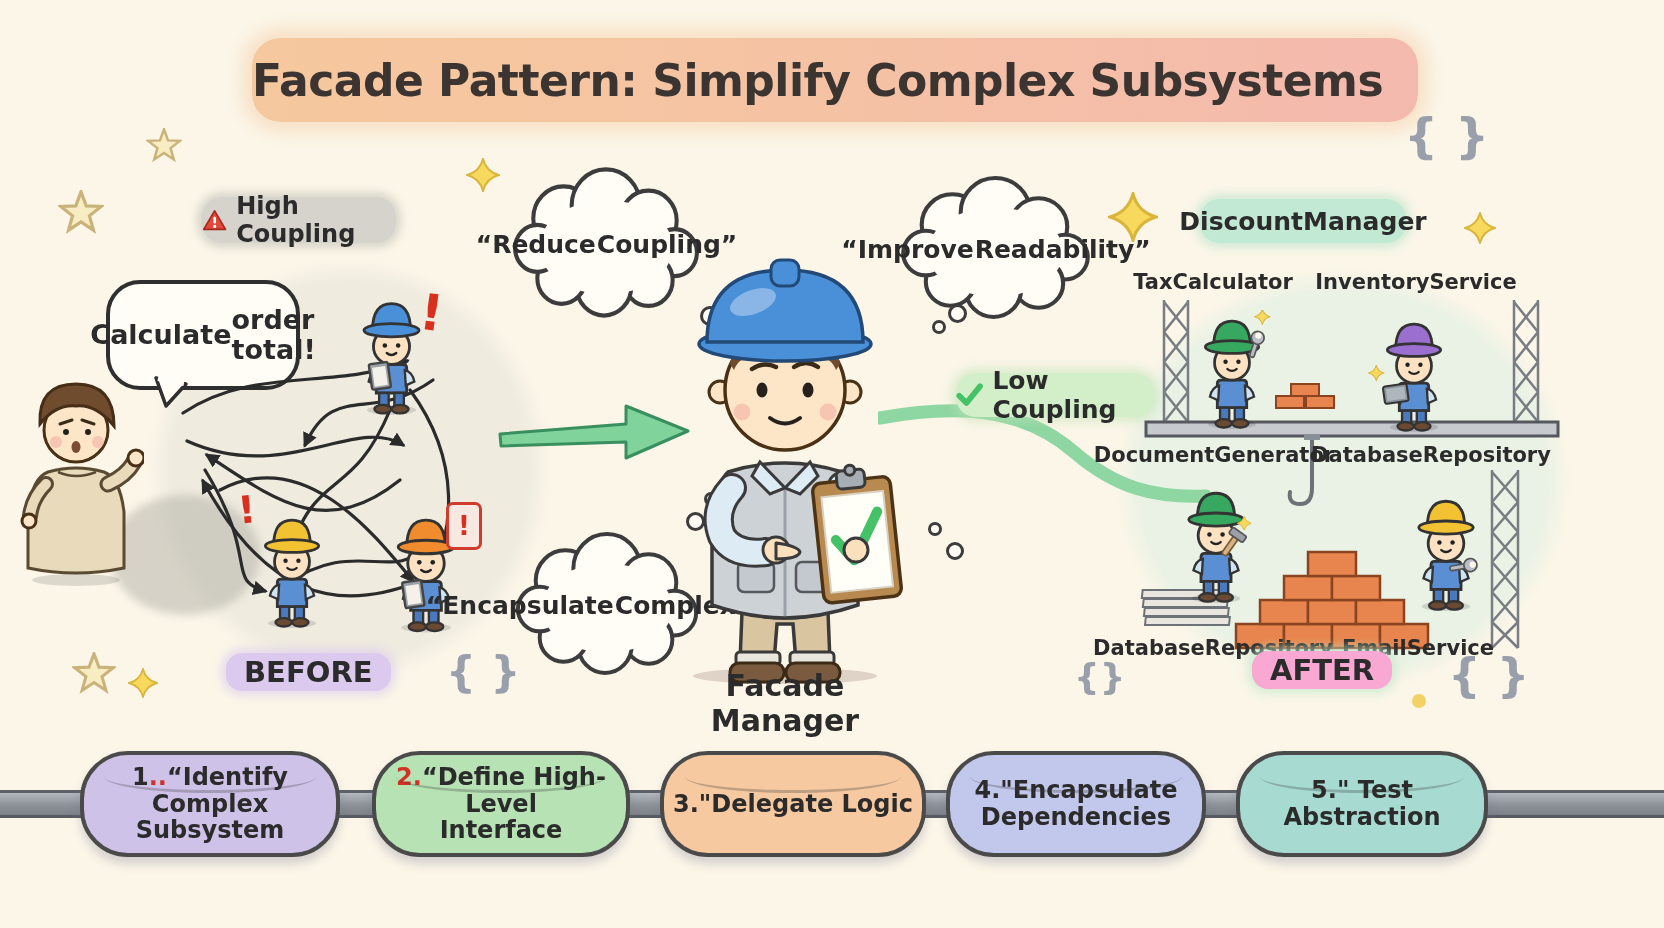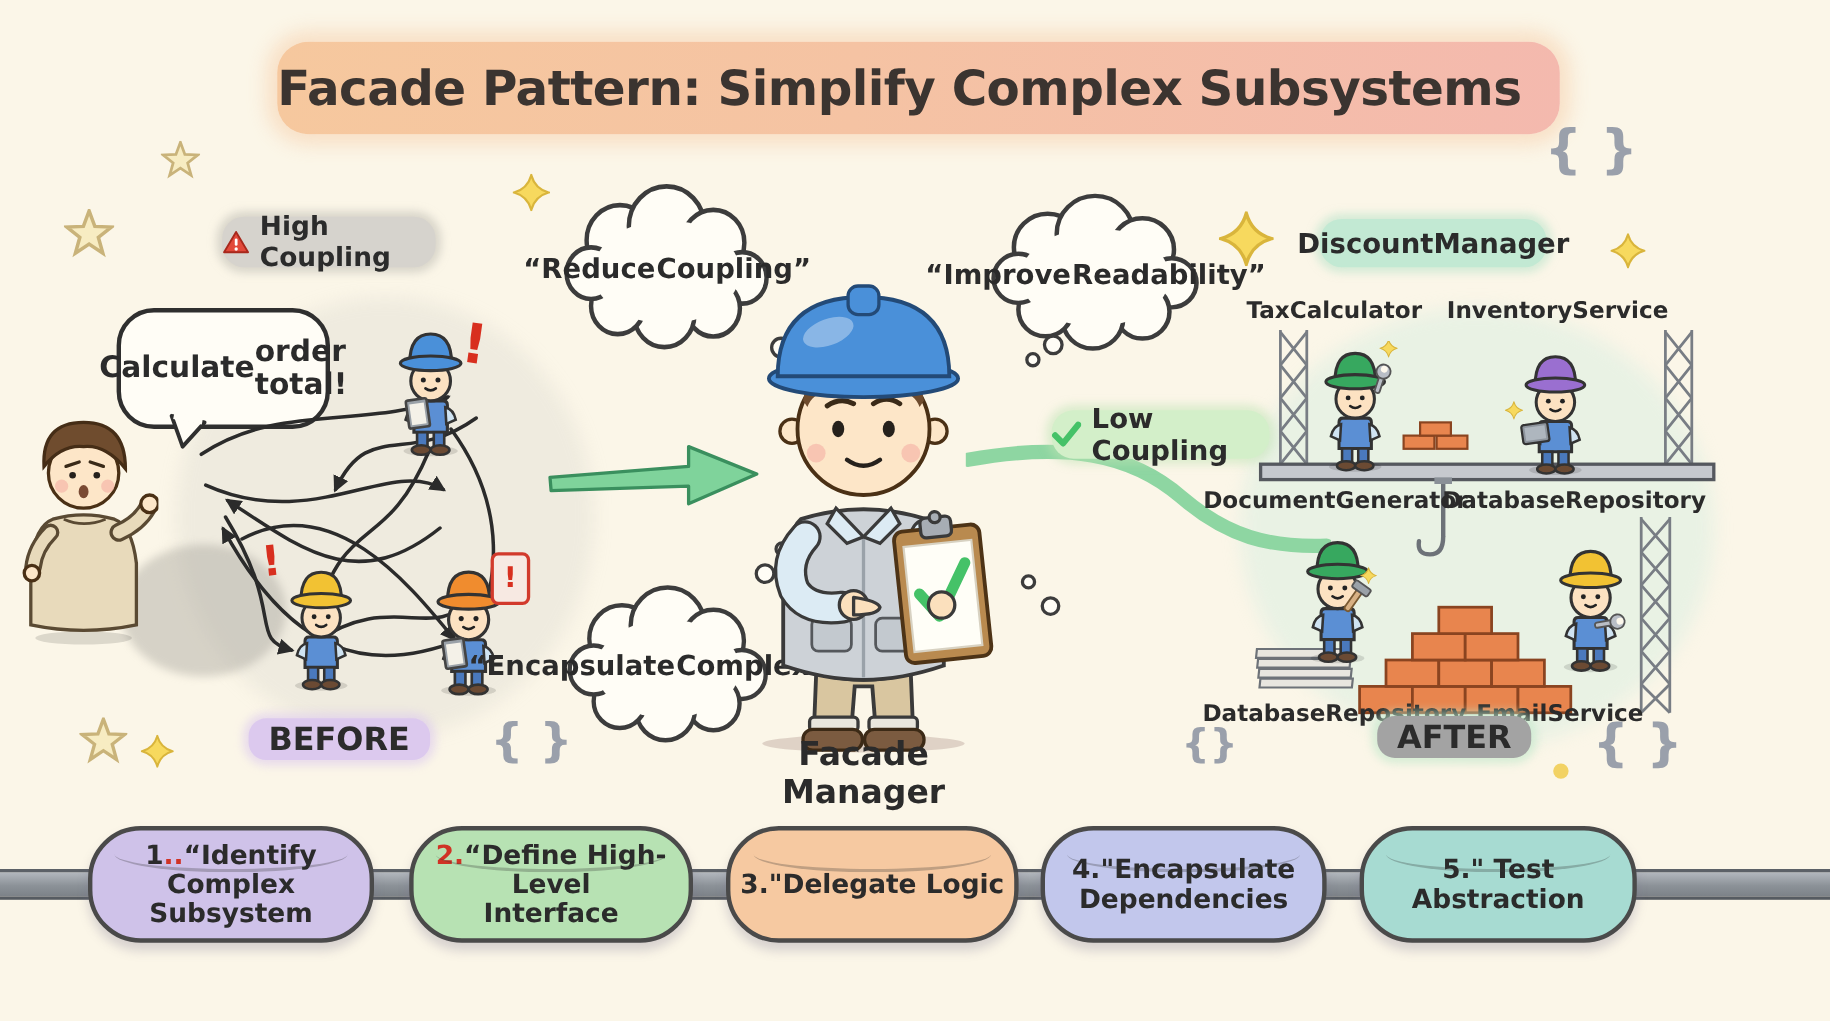--- a/index.html
+++ b/index.html
@@ -16,21 +16,21 @@
   .chip{position:absolute;display:flex;align-items:center;justify-content:center;gap:9px;
         border-radius:20px;font-weight:bold;}
   .chip-high{left:202px;top:197px;width:194px;height:46px;background:#D6D3CD;font-size:24px;
         box-shadow:0 0 8px 5px rgba(190,187,178,.55);}
   .chip-low{left:956px;top:373px;width:198px;height:44px;background:#D3EFC9;font-size:25px;
         box-shadow:0 0 8px 5px rgba(190,228,180,.5);}
   .chip-discount{left:1200px;top:199px;width:206px;height:44px;background:#C2E9D3;font-size:25px;
         box-shadow:0 0 8px 5px rgba(180,225,200,.55);}
   .seclabel{position:absolute;border-radius:16px;font-weight:bold;font-size:29px;padding:2px 18px;}
   .before-label{left:226px;top:653px;background:#DCC9EE;box-shadow:0 0 8px 5px rgba(220,201,238,.6);}
-  .after-label{left:1252px;top:651px;background:#a3a3a3;box-shadow:0 0 8px 5px rgba(191,231,201,.6);}
+  .after-label{left:1252px;top:651px;background:#f9a8d4;box-shadow:0 0 8px 5px rgba(191,231,201,.6);}
   .name-label{position:absolute;font-weight:bold;font-size:30px;text-align:center;}
   .syslabel{position:absolute;font-weight:bold;font-size:21px;white-space:nowrap;transform:translateX(-50%);}
   
   .speech{position:absolute;left:106px;top:280px;width:186px;height:102px;background:#FFFDF6;
     border:4px solid #2F2F2F;border-radius:34px;display:flex;flex-direction:row;
     align-items:center;justify-content:center;font-weight:bold;font-size:27px;line-height:1.1;}
   
   .cloud{position:absolute;}
   .cloud .bg{position:absolute;left:0;top:0;width:100%;height:100%;}
   .cloud .content{position:absolute;left:0;top:0;right:0;bottom:0;display:flex;flex-direction:row;

